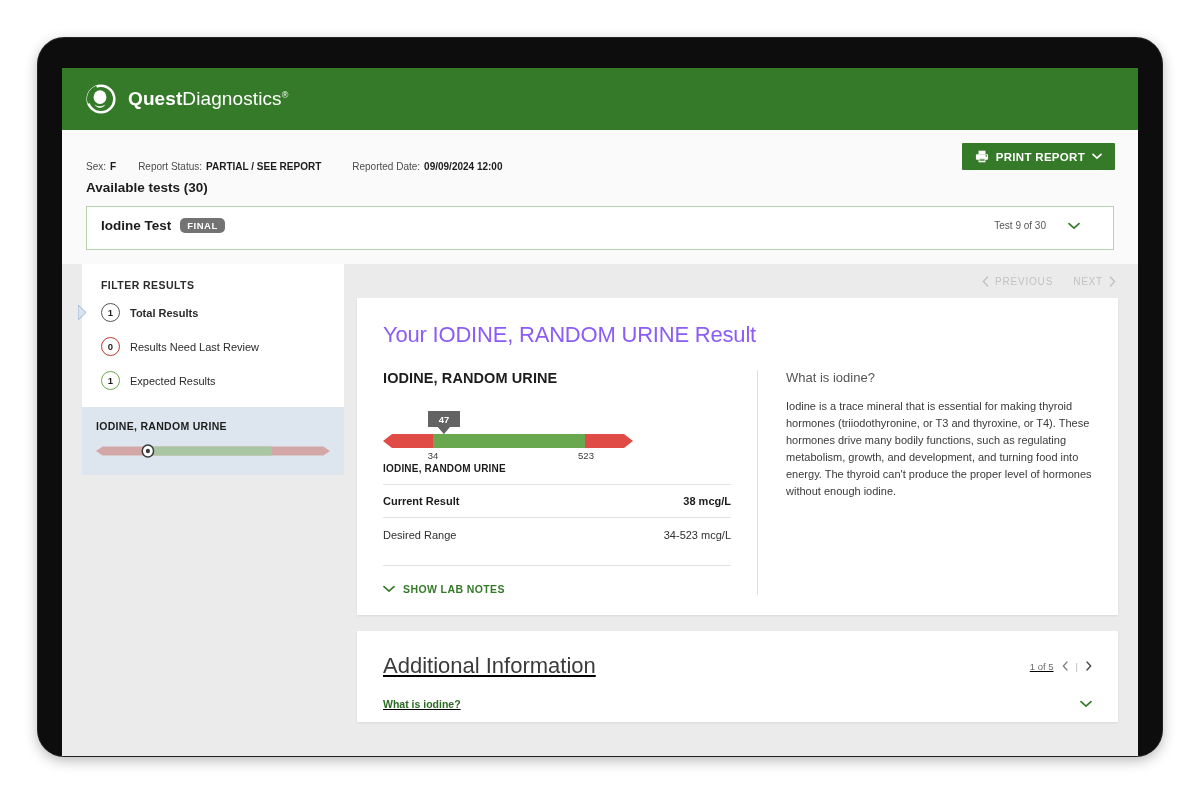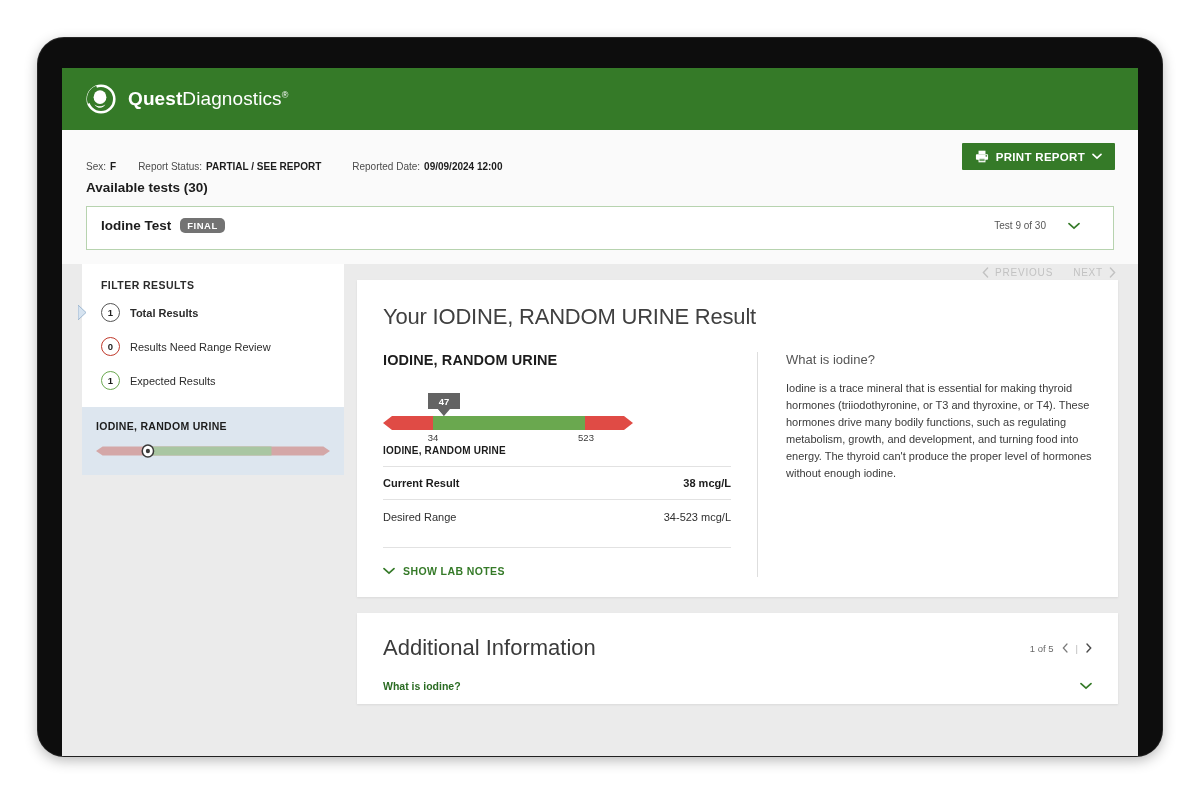--- a/index.html
+++ b/index.html
@@ -169,38 +169,38 @@
     cursor: pointer;
   }
   .sel-test-name {
     font-size: 10.5px; font-weight: bold; letter-spacing: .3px; color: #1c1c1c;
   }
   .mini-bar { margin-top: 11px; width: 100%; height: 16px; display:block; }
 
   
   .main-col { flex: 1; padding: 0 20px 0 13px; }
   .navrow {
-    height: 16px;
+    height: 34px;
     display: flex; align-items: center; justify-content: flex-end;
     gap: 20px;
     padding-right: 2px;
   }
   .navbtn {
     font-size: 10px; letter-spacing: .8px; color: #c2c2c2;
     display: flex; align-items: center; gap: 6px;
     cursor: default;
   }
 
   .card {
     background: #ffffff;
     padding: 24px 26px 20px 26px;
     box-shadow: 0 1px 2px rgba(0,0,0,.08);
   }
   .card-title {
-    font-size: 22px; color: #404040; font-weight: normal; letter-spacing: -.2px;
+    font-size: 22px; color: #8b5cf6; font-weight: normal; letter-spacing: -.2px;
   }
   .cols { display: flex; margin-top: 22px; }
   .col-left { width: 374px; flex: 0 0 374px; padding-right: 26px; }
   .col-right { flex: 1; padding-left: 28px; border-left: 1px solid #dedede; }
 
   .analyte-head {
     font-size: 14.5px; font-weight: bold; color: #1c1c1c; letter-spacing: .1px;
   }
   .gauge-wrap { margin-top: 25px; position: relative; height: 50px; }
   .gauge { display:block; }
@@ -233,20 +233,21 @@
   .info-p {
     margin-top: 13px; font-size: 11px; line-height: 1.55; color: #3a3a3a;
   }
 
   
   .card2 {
     background: #ffffff;
     margin-top: 16px;
     padding: 22px 26px 0 26px;
     box-shadow: 0 1px 2px rgba(0,0,0,.08);
+    text-decoration: underline;
   }
   .ai-head { display: flex; align-items: center; }
   .ai-title { font-size: 22px; color: #3b3b3b; font-weight: normal; }
   .ai-pager {
     margin-left: auto; display: flex; align-items: center; gap: 8px;
     font-size: 9.5px; color: #6a6a6a;
   }
   .ai-pager .sep { color: #b9b9b9; }
   .ai-row {
     margin-top: 19px;
@@ -328,21 +329,21 @@
           <div class="filter-row active bold">
             <svg class="arrow-ind" viewBox="0 0 14 15">
               <path d="M0 0 L8 7.5 L0 15 Z" fill="#d6e3f0" stroke="#9fb8d0" stroke-width="1"></path>
             </svg>
             <span class="badge-circle">1</span>
             <span class="filter-label">Total Results</span>
           </div>
 
           <div class="filter-row">
             <span class="badge-circle red">0</span>
-            <span class="filter-label">Results Need Range Review</span>
+            <span class="filter-label">Results Need Last Review</span>
           </div>
 
           <div class="filter-row">
             <span class="badge-circle green">1</span>
             <span class="filter-label">Expected Results</span>
           </div>
         </div>
 
         <div class="sel-test">
           <div class="sel-test-name">IODINE, RANDOM URINE</div>

